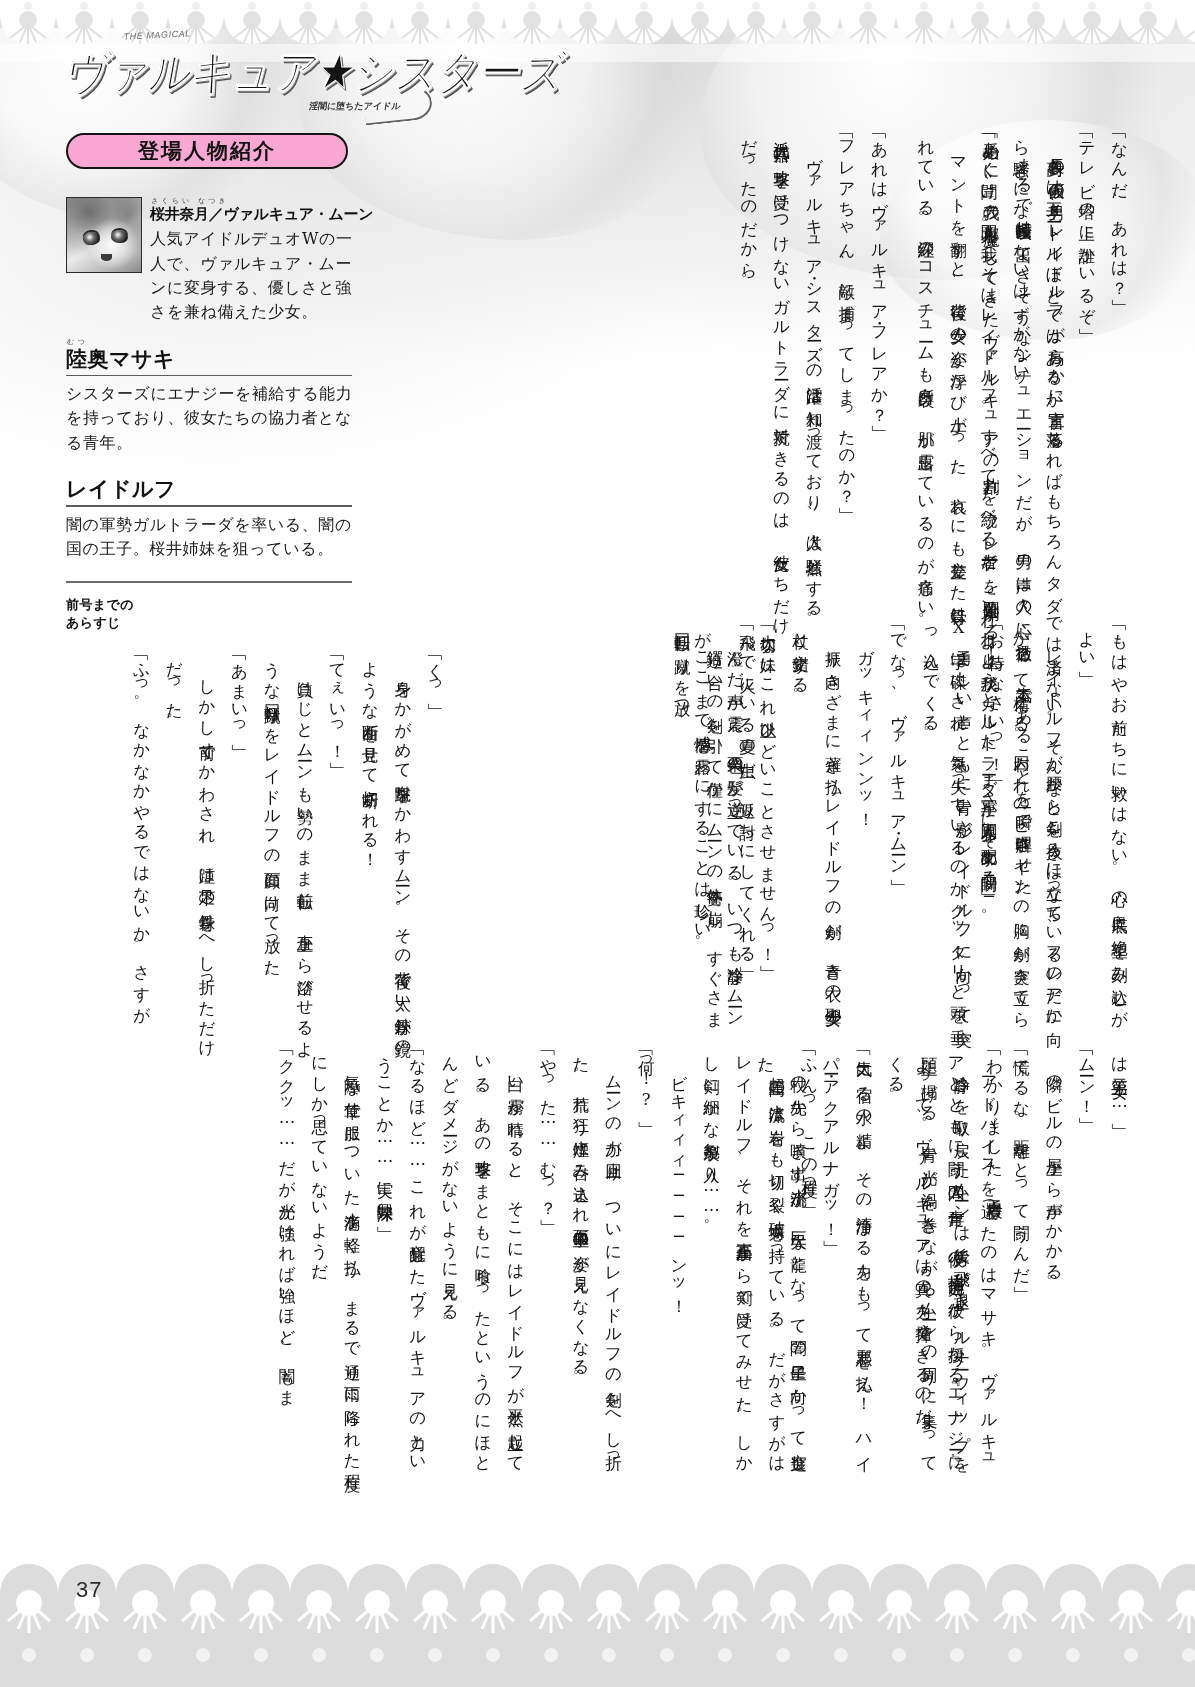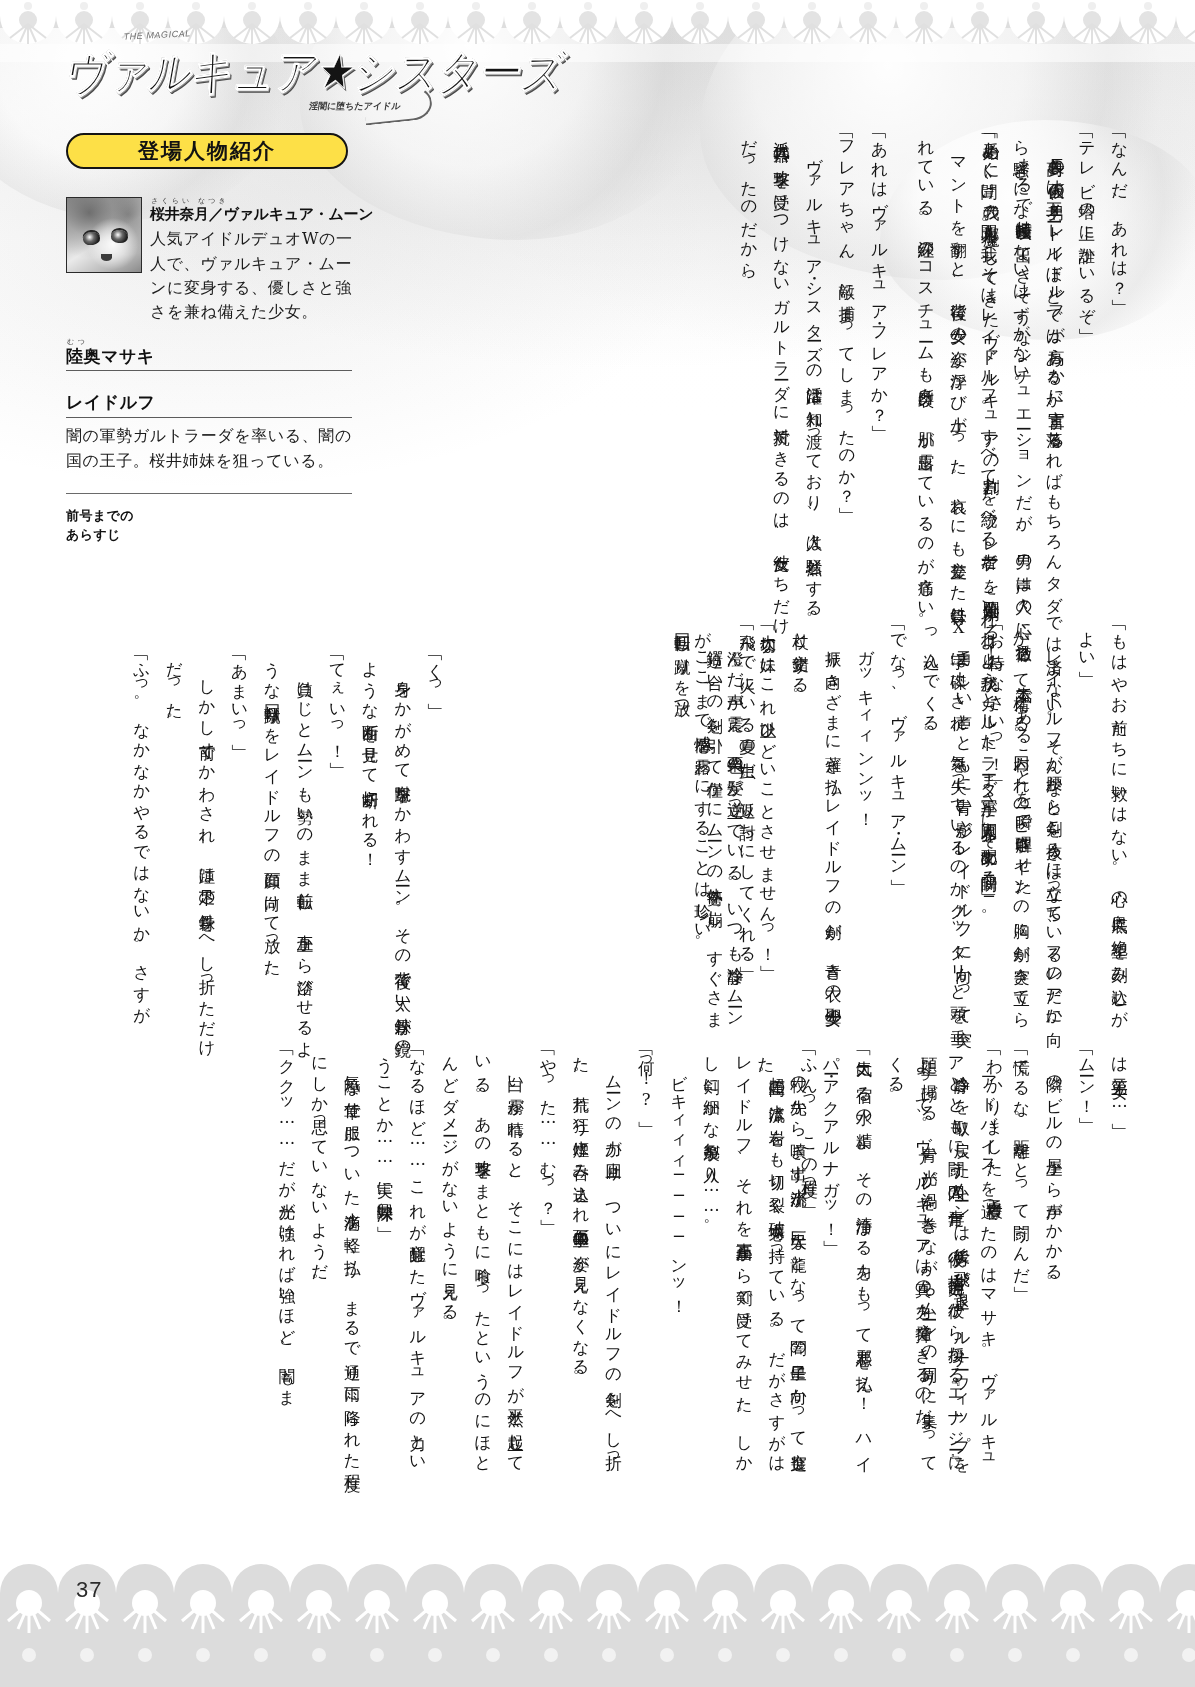--- a/index.html
+++ b/index.html
@@ -121,21 +121,21 @@
     top: 133px;
     width: 296px;
   }
 
   #char-heading {
     box-sizing: border-box;
     width: 282px;
     height: 36px;
     border: 2px solid #141414;
     border-radius: 18px;
-    background: #fde047;
+    background: #f9a8d4;
     display: flex;
     align-items: center;
     justify-content: center;
     font-family: "DejaVu Sans", sans-serif;
     font-weight: 700;
     font-size: 21px;
     letter-spacing: 2px;
     color: #121212;
   }
 
@@ -203,21 +203,21 @@
     font-size: 16px;
     line-height: 1.52;
     color: #1b1b1b;
     margin-top: 4px;
     letter-spacing: 0.6px;
   }
 
   .char-block-wide { margin-top: 13px; }
   .char-block-wide .char-ruby { letter-spacing: 3.6px; }
   .char-block-wide .char-name {
-    font-size: 17px;
+    font-size: 21px;
     letter-spacing: 0.5px;
     font-family: Liberation Serif, serif;
   }
   .char-rule {
     height: 1.4px;
     background: #5c5c5c;
     margin: 4px 0 6px 0;
     width: 286px;
   }
   .char-block-wide .char-desc { margin-top: 0; }
@@ -399,20 +399,21 @@
         <div class="char-name">桜井奈月／ヴァルキュア・ムーン</div>
         <div class="char-desc">人気アイドルデュオWの一人で、ヴァルキュア・ムーンに変身する、優しさと強さを兼ね備えた少女。</div>
       </div>
     </div>
 
 
     <div class="char-block-wide">
       <div class="char-ruby">むつ</div>
       <div class="char-name">陸奥マサキ</div>
       <div class="char-rule"></div>
+      <div class="char-desc">シスターズにエナジーを補給する能力を持っており、彼女たちの協力者となる青年。</div>
     </div>
 
     <div class="char-block-wide">
       <div class="char-ruby"></div>
       <div class="char-name">レイドルフ</div>
       <div class="char-rule"></div>
       <div class="char-desc">闇の軍勢ガルトラーダを率いる、闇の国の王子。桜井姉妹を狙っている。</div>
     </div>
 
     <div id="summary-rule"></div>

